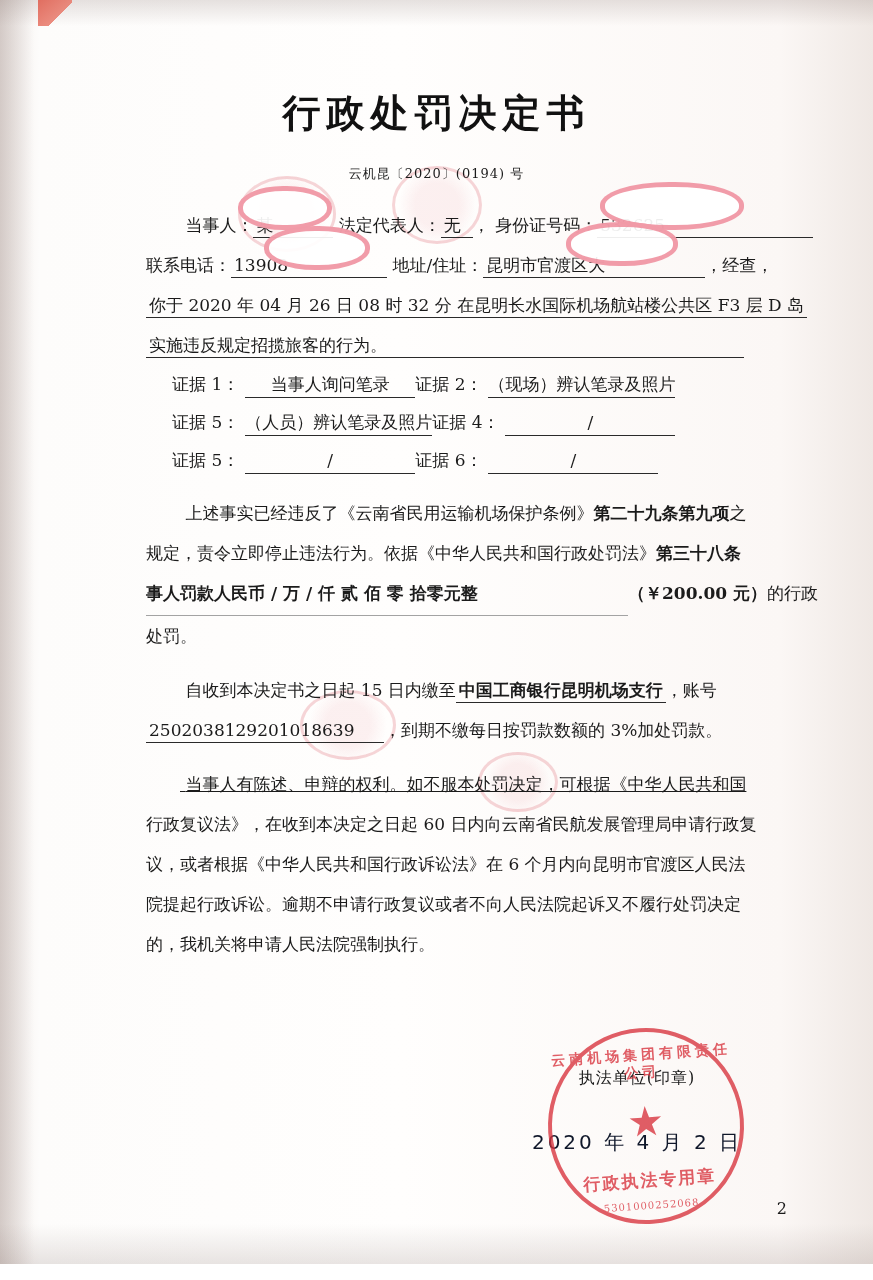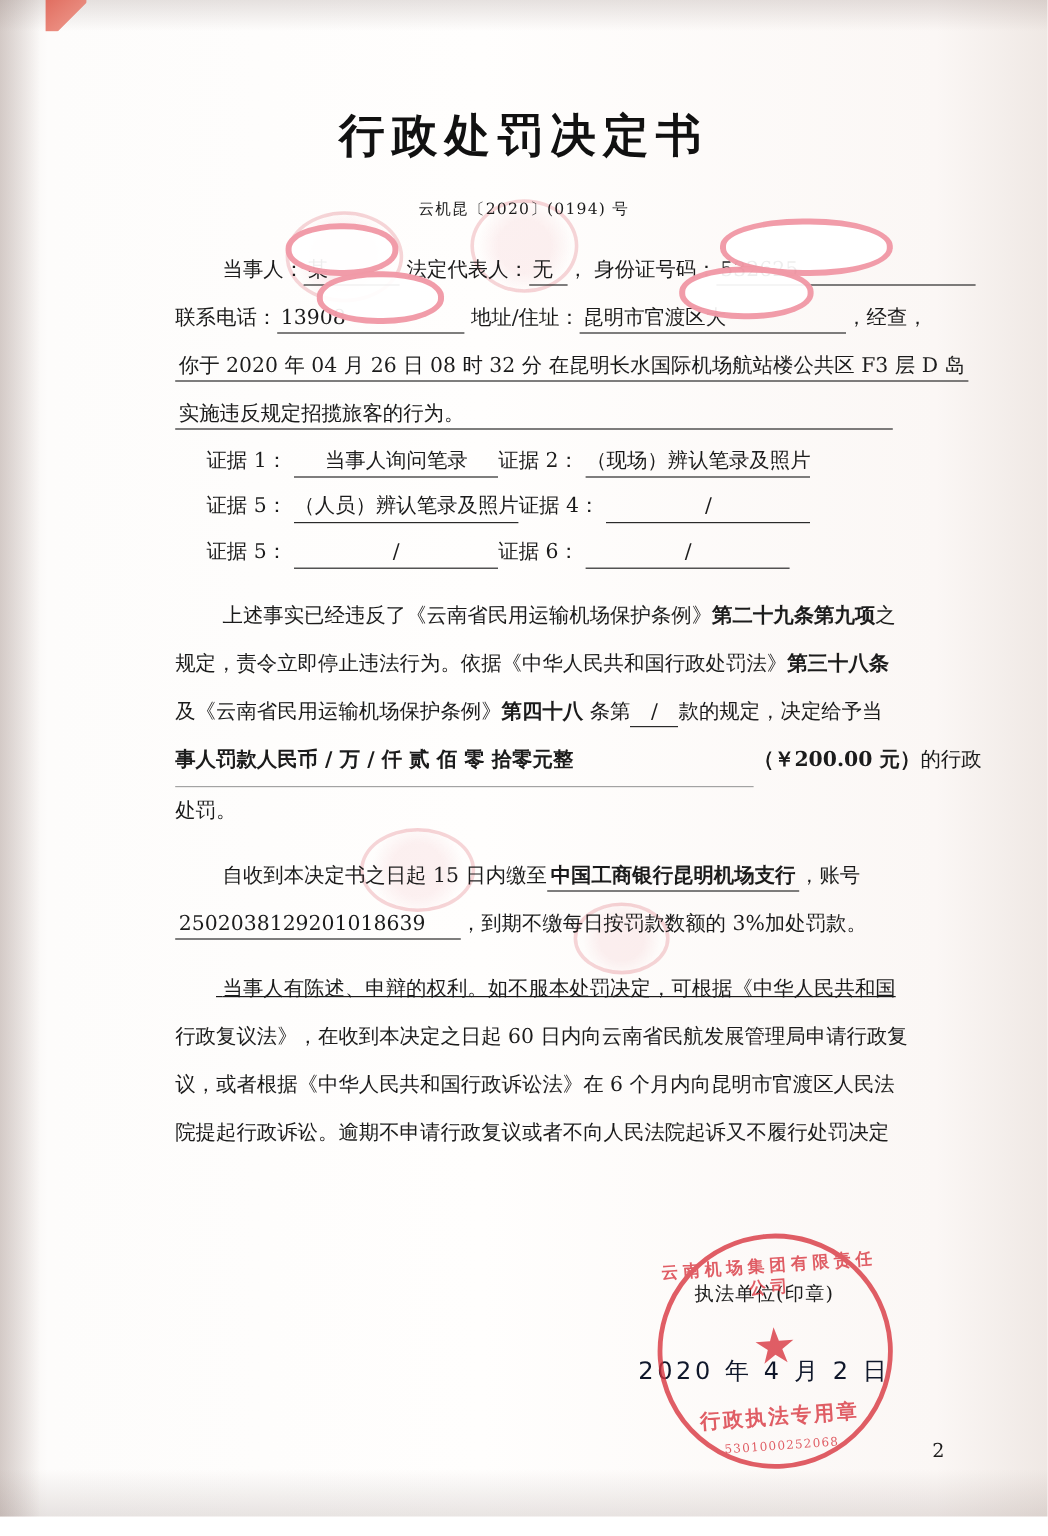--- a/index.html
+++ b/index.html
@@ -281,24 +281,20 @@
 
       <div class="line para" style="margin-top:14px;">
         <span class="indent"></span>
         <span>上述事实已经违反了《云南省民用运输机场保护条例》</span><span class="bold">第二十九条第九项</span><span>之</span>
       </div>
 
       <div class="line">
         <span>规定，责令立即停止违法行为。依据《中华人民共和国行政处罚法》</span><span class="bold">第三十八条</span>
       </div>
 
-      <div class="line">
-        <span>及《云南省民用运输机场保护条例》</span><span class="bold">第四十八</span>
-        <span>条第</span><span class="u" style="min-width:34px; text-align:center;">/</span><span>款的规定，决定给予当</span>
-      </div>
 
       <div class="line">
         <span class="money-line" style="min-width:482px;">事人罚款人民币  / 万 / 仟 贰 佰 零 拾零元整</span><span class="bold">（￥200.00 元）</span><span>的行政</span>
       </div>
 
       <div class="line">处罚。</div>
 
       <div class="line para" style="margin-top:14px;">
         <span class="indent"></span>
         <span>自收到本决定书之日起 15 日内缴至</span><span class="u bold">中国工商银行昆明机场支行</span><span>，账号</span>
@@ -310,20 +306,21 @@
 
       <div class="line para" style="margin-top:14px;text-decoration:underline;">
         <span class="indent"></span>
         <span>当事人有陈述、申辩的权利。如不服本处罚决定，可根据《中华人民共和国</span>
       </div>
       <div class="line">
         <span>行政复议法》</span><span>，在收到本决定之日起 60 日内向云南省民航发展管理局申请行政复</span>
       </div>
       <div class="line">议，或者根据《中华人民共和国行政诉讼法》在 6 个月内向昆明市官渡区人民法</div>
       <div class="line">院提起行政诉讼。逾期不申请行政复议或者不向人民法院起诉又不履行处罚决定</div>
+      <div class="line">的，我机关将申请人民法院强制执行。</div>
     </div>
 
     <div class="sign-area">
       <div class="sign-org">执法单位(印章)</div>
       <div class="sign-date">2020 年 4 月 2 日</div>
     </div>
 
     <div class="seal">
       <div class="top-text">云南机场集团有限责任公司</div>
       <div class="star">★</div>

